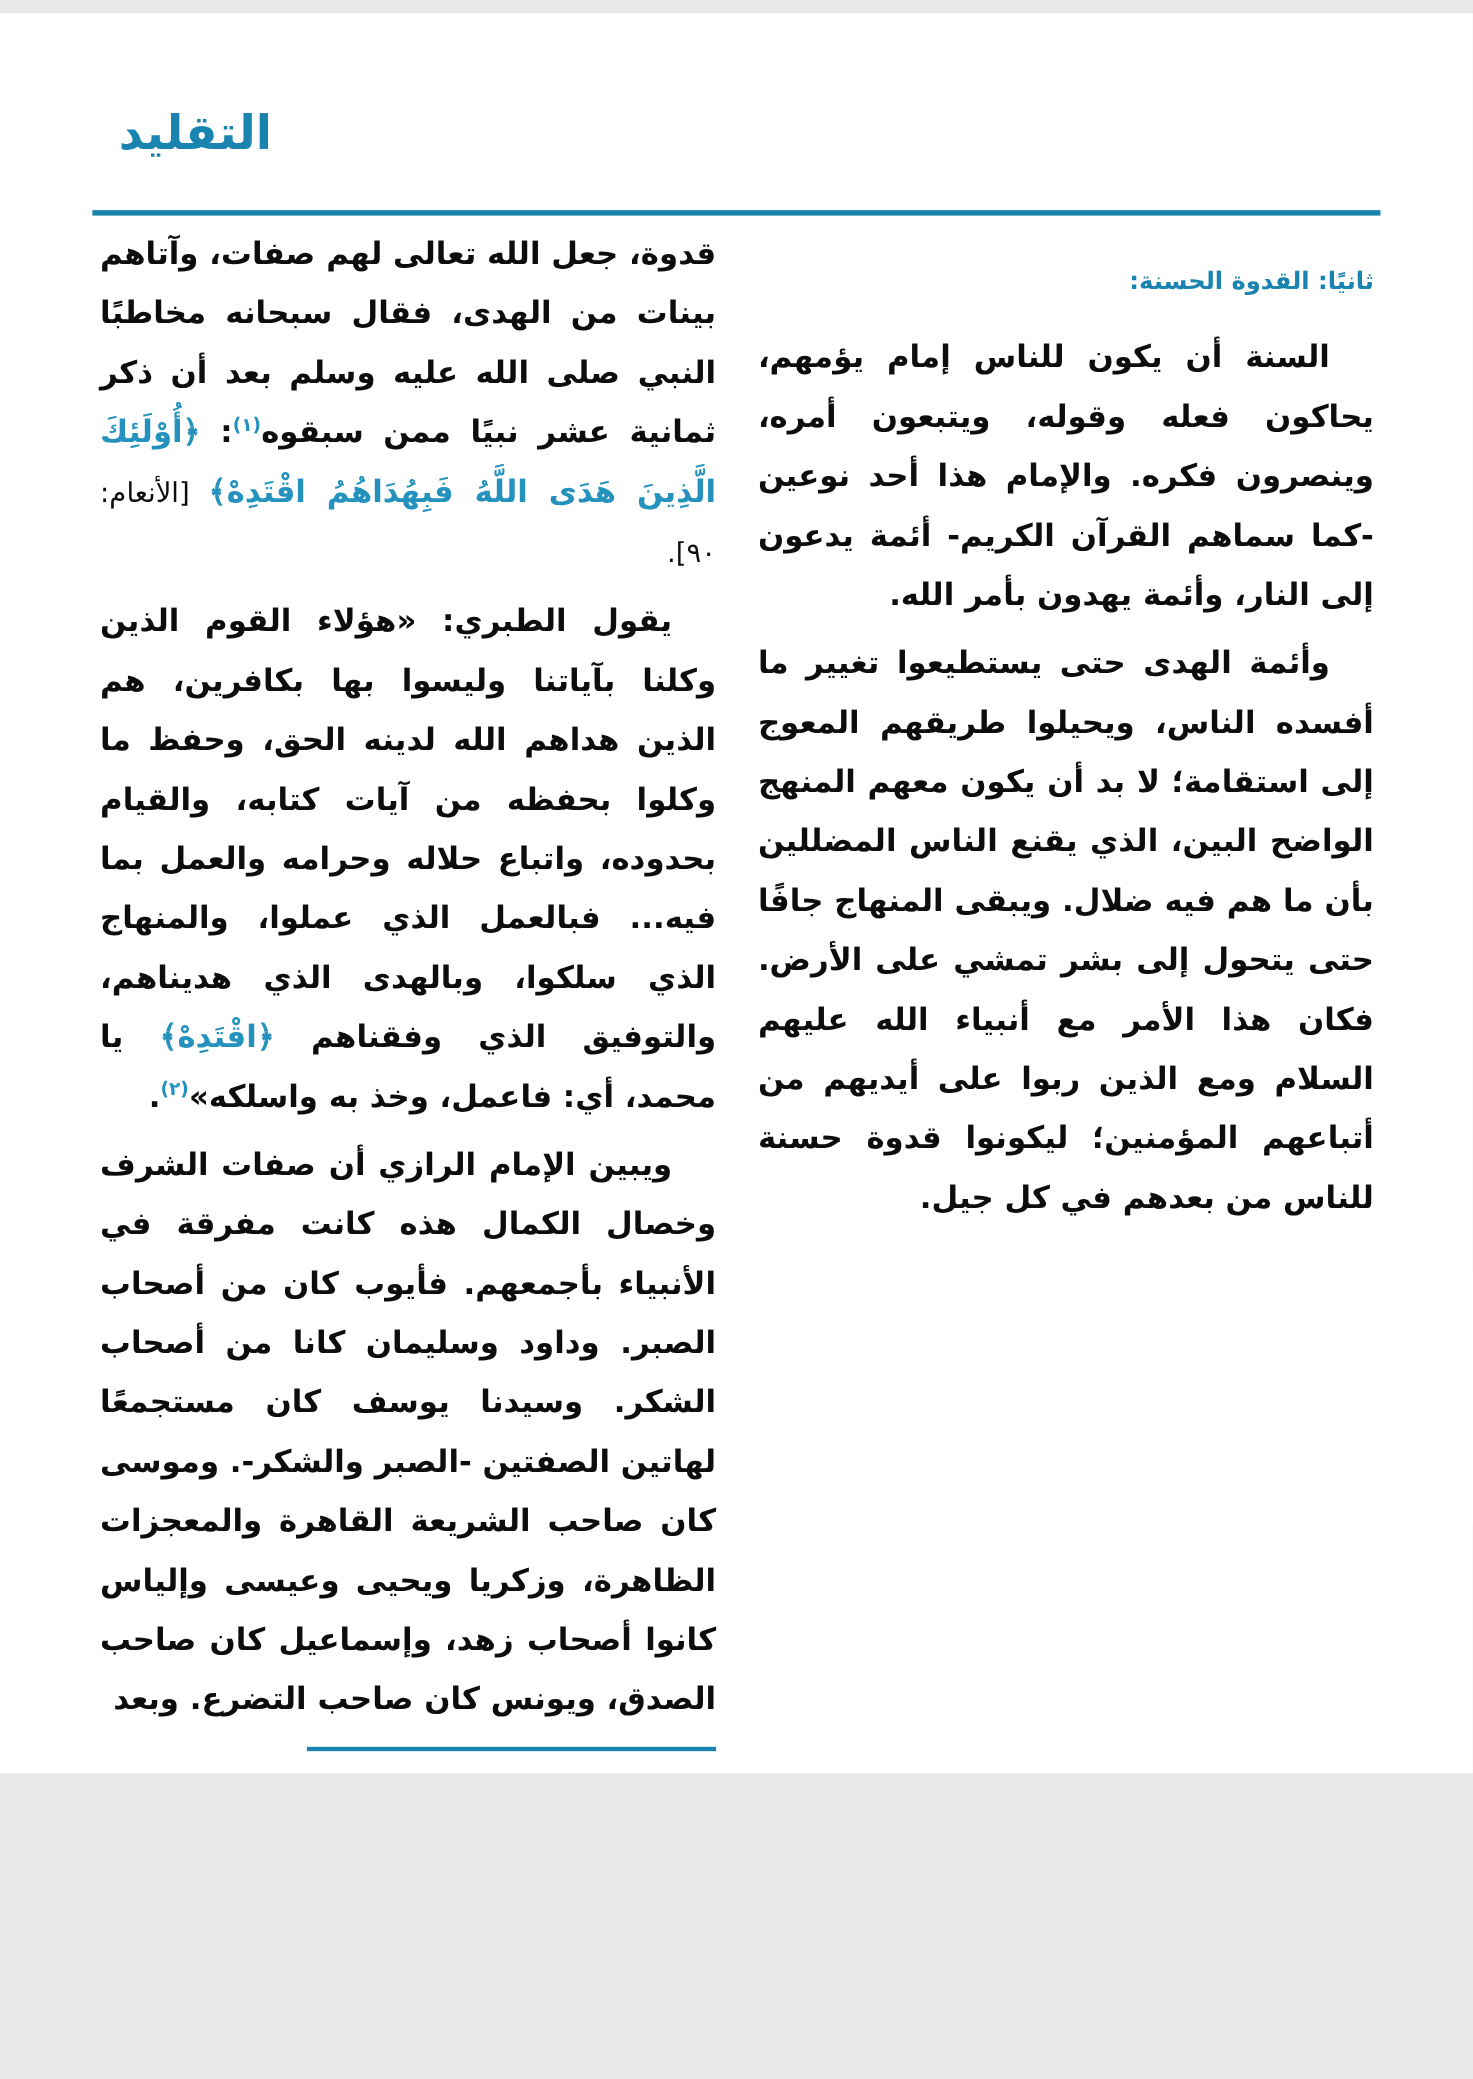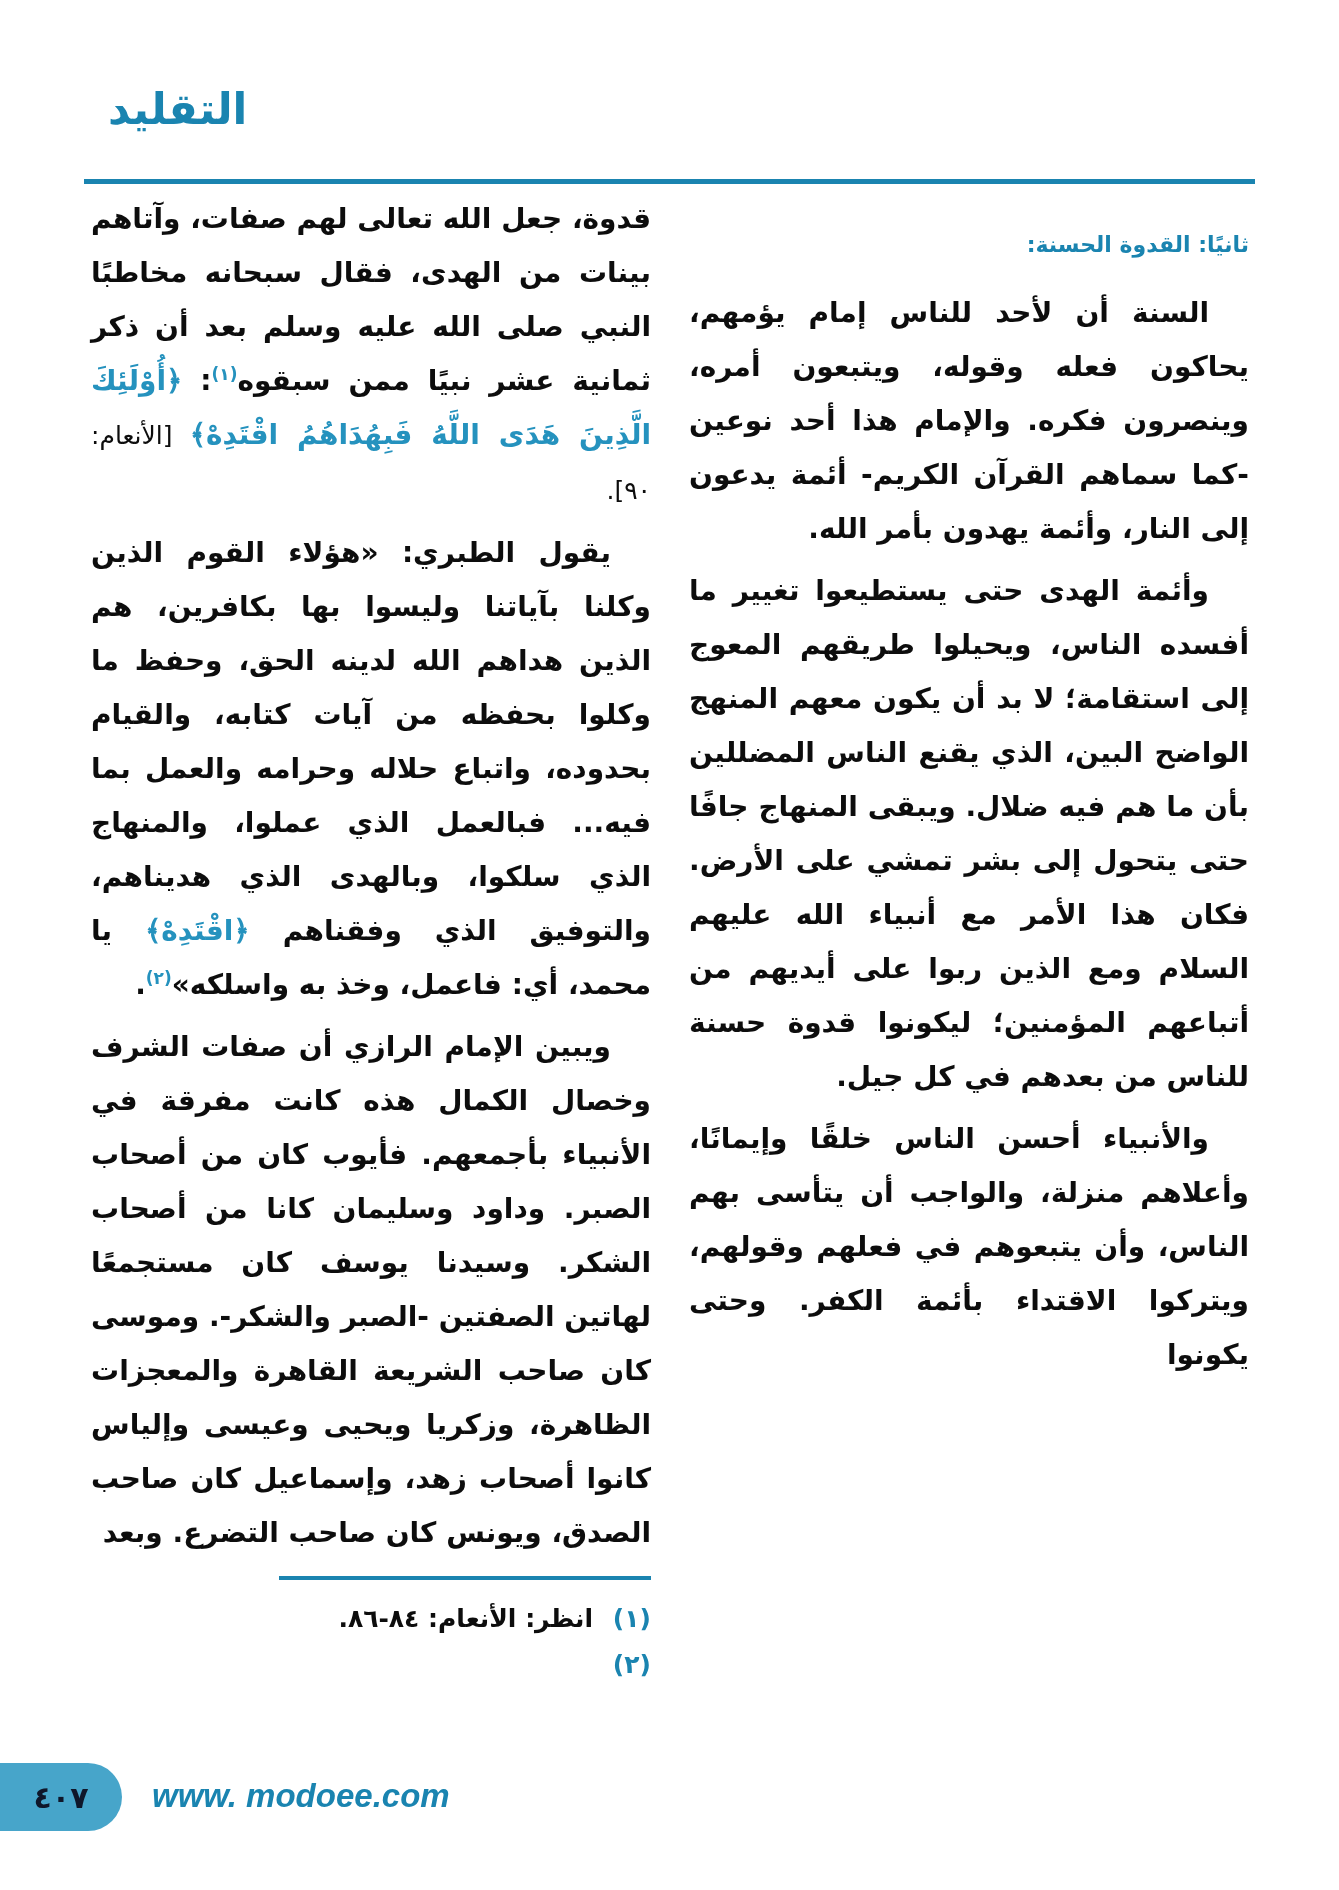--- a/index.html
+++ b/index.html
@@ -1,19 +1,19 @@
 <!DOCTYPE html>
 <html lang="ar" dir="rtl" style="--accent: #1a84b0; --quran: #2592be; --pill: #47a5ca; --body_text: #0d0d0d;"><head>
 <meta charset="utf-8">
 <style>
   html,body{margin:0;padding:0;background:#e8e8e8;}
   .page{
     position:relative;
-    width:1339px;height:1890px;
-    margin:0 auto;
+    width:1339px;height:1600px;
+    margin:12px auto;
     background:#ffffff;
     direction:rtl;
     font-family:"DejaVu Sans",sans-serif;
     color:#0d0d0d;
     overflow:hidden;
   }
   .chapter-title{
     position:absolute;top:84px;left:108px;
     font-size:43px;font-weight:700;
     color:var(--accent,#1a84b0);
@@ -72,23 +72,22 @@
 
 <div class="page">
 
   <div class="chapter-title">التقليد</div>
 
   <div class="header-rule"></div>
 
   <main class="columns">
     <section class="col col-right" id="col-right">
         <div class="heading">ثانيًا: القدوة الحسنة:</div>
-        <p class="para indent"><span>السنة أن لأحد للناس إمام يؤمهم، يحاكون فعله وقوله، ويتبعون أمره، وينصرون فكره. والإمام هذا أحد نوعين -كما سماهم القرآن الكريم- أئمة يدعون إلى النار، وأئمة يهدون بأمر الله.</span></p>
+        <p class="para indent"><span>السنة أن يكون للناس إمام يؤمهم، يحاكون فعله وقوله، ويتبعون أمره، وينصرون فكره. والإمام هذا أحد نوعين -كما سماهم القرآن الكريم- أئمة يدعون إلى النار، وأئمة يهدون بأمر الله.</span></p>
         <p class="para indent"><span>وأئمة الهدى حتى يستطيعوا تغيير ما أفسده الناس، ويحيلوا طريقهم المعوج إلى استقامة؛ لا بد أن يكون معهم المنهج الواضح البين، الذي يقنع الناس المضللين بأن ما هم فيه ضلال. ويبقى المنهاج جافًا حتى يتحول إلى بشر تمشي على الأرض. فكان هذا الأمر مع أنبياء الله عليهم السلام ومع الذين ربوا على أيديهم من أتباعهم المؤمنين؛ ليكونوا قدوة حسنة للناس من بعدهم في كل جيل.</span></p>
-        <p class="para indent"><span>والأنبياء أحسن الناس خلقًا وإيمانًا، وأعلاهم منزلة، والواجب أن يتأسى بهم الناس، وأن يتبعوهم في فعلهم وقولهم، ويتركوا الاقتداء بأئمة الكفر. وحتى يكونوا</span></p>
       </section>
 
     <section class="col col-left">
       <div id="col-left-blocks">
           <p class="para"><span>قدوة، جعل الله تعالى لهم صفات، وآتاهم بينات من الهدى، فقال سبحانه مخاطبًا النبي صلى الله عليه وسلم بعد أن ذكر ثمانية عشر نبيًا ممن سبقوه</span><span class="fnmark">(١)</span><span>: </span><span class="quran">﴿أُوْلَئِكَ الَّذِينَ هَدَى اللَّهُ فَبِهُدَاهُمُ اقْتَدِهْ﴾</span><span class="ref"> [الأنعام: ٩٠].</span></p>
           <p class="para indent"><span>يقول الطبري: «هؤلاء القوم الذين وكلنا بآياتنا وليسوا بها بكافرين، هم الذين هداهم الله لدينه الحق، وحفظ ما وكلوا بحفظه من آيات كتابه، والقيام بحدوده، واتباع حلاله وحرامه والعمل بما فيه... فبالعمل الذي عملوا، والمنهاج الذي سلكوا، وبالهدى الذي هديناهم، والتوفيق الذي وفقناهم </span><span class="quran">﴿اقْتَدِهْ﴾</span><span> يا محمد، أي: فاعمل، وخذ به واسلكه»</span><span class="fnmark">(٢)</span><span>.</span></p>
           <p class="para indent"><span>ويبين الإمام الرازي أن صفات الشرف وخصال الكمال هذه كانت مفرقة في الأنبياء بأجمعهم. فأيوب كان من أصحاب الصبر. وداود وسليمان كانا من أصحاب الشكر. وسيدنا يوسف كان مستجمعًا لهاتين الصفتين -الصبر والشكر-. وموسى كان صاحب الشريعة القاهرة والمعجزات الظاهرة، وزكريا ويحيى وعيسى وإلياس كانوا أصحاب زهد، وإسماعيل كان صاحب الصدق، ويونس كان صاحب التضرع. وبعد</span></p>
         </div>
       <div class="fn-area">
         <div class="fn-rule"></div>

